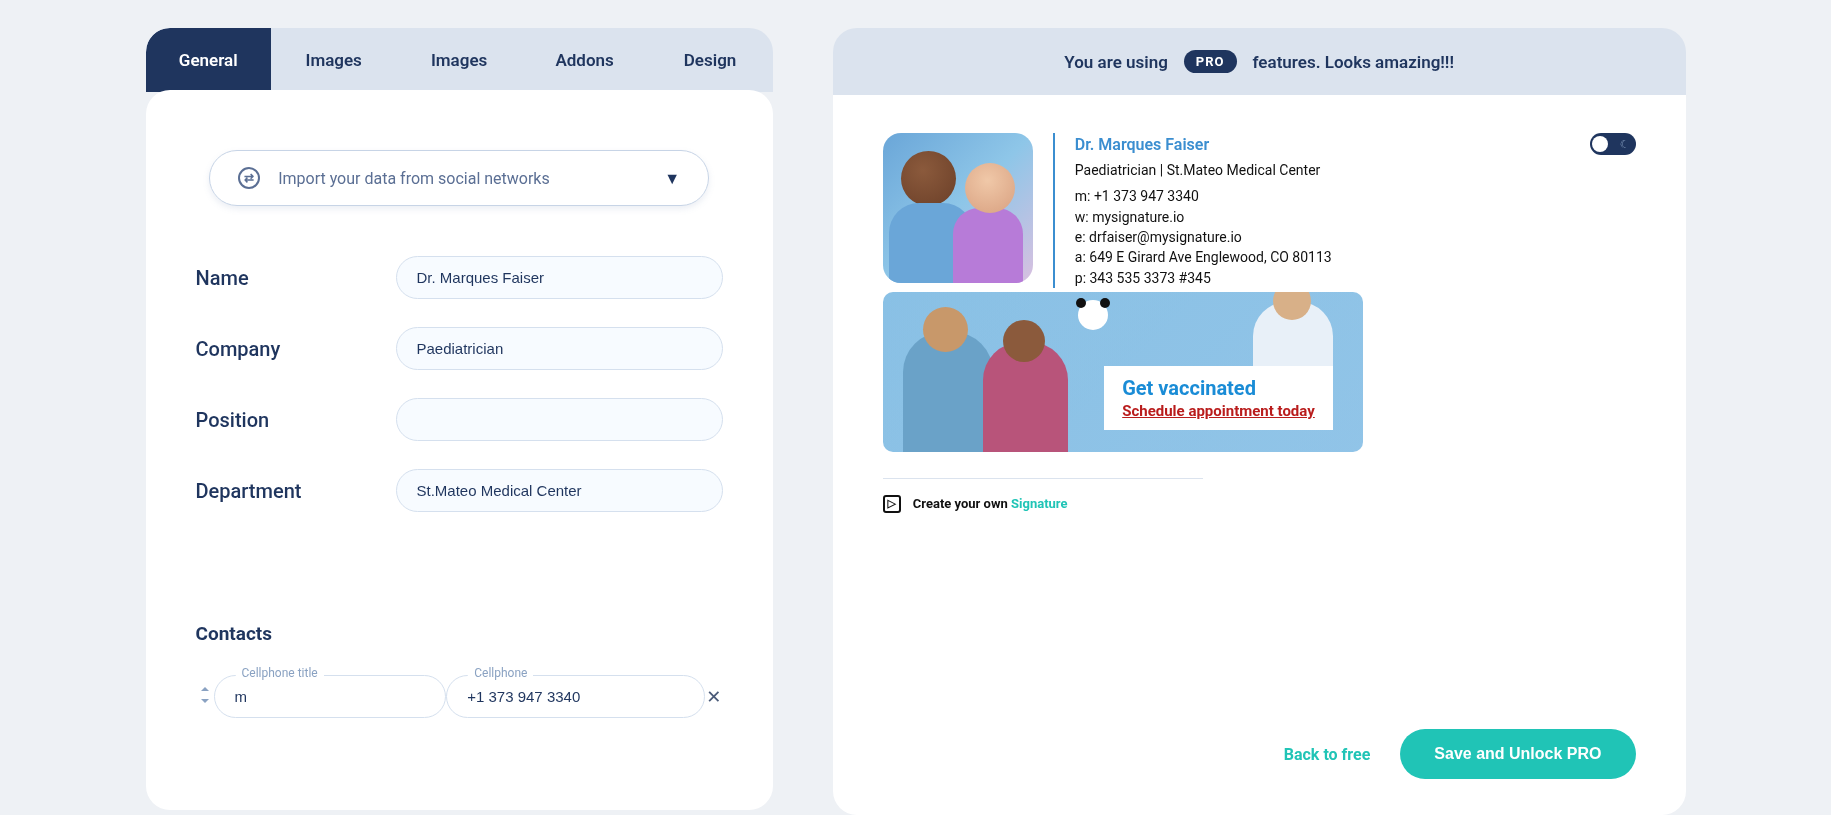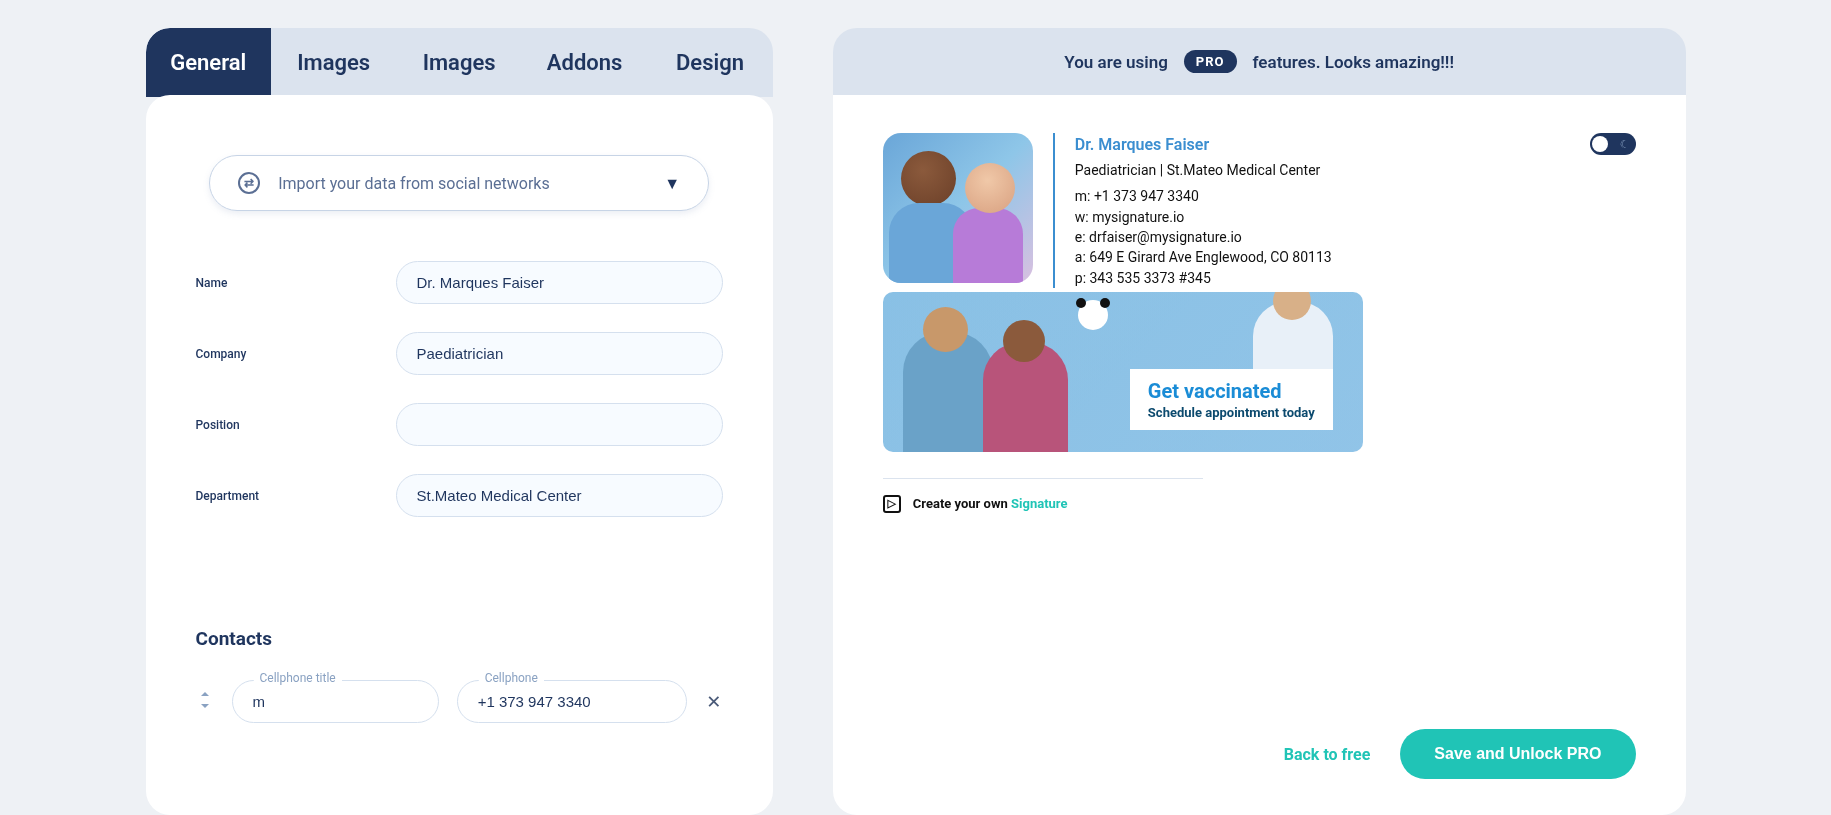--- a/index.html
+++ b/index.html
@@ -27,21 +27,21 @@
     background: #dbe3ee;
     border-radius: 24px 24px 0 0;
     overflow: hidden;
     position: relative;
     z-index: 0;
   }
   .tab {
     flex: 1;
     text-align: center;
     padding: 22px 0;
-    font-size: 22px;
+    font-size: 17px;
     font-weight: 600;
     color: #1f355e;
     cursor: pointer;
   }
   .tab.active {
     background: #1f355e;
     color: #fff;
     border-radius: 24px 0 0 0;
   }
   .left-body {
@@ -80,21 +80,21 @@
     margin-left: auto;
     color:#1f355e;
   }
   .field-row {
     display: flex;
     align-items: center;
     margin-bottom: 28px;
   }
   .field-label {
     width: 200px;
-    font-size: 12px;
+    font-size: 20px;
     color: #1f355e;
     font-weight: 500;
   }
   .field-input {
     flex: 1;
     border: 1px solid #d5e0ee;
     background: #f7fbff;
     border-radius: 24px;
     padding: 12px 20px;
     font-size: 15px;
@@ -104,21 +104,20 @@
   .section-title {
     font-size: 19px;
     font-weight: 700;
     color: #1f355e;
     margin-top: 110px;
     margin-bottom: 30px;
   }
   .contacts-row {
     display: flex;
     align-items: center;
-    gap: 18px;
   }
   .pill-group {
     position: relative;
     flex: 1;
   }
   .pill-label {
     position: absolute;
     top: -9px;
     left: 22px;
     background: #fff;
@@ -295,21 +294,21 @@
   .banner .panda::before, .banner .panda::after {
     content:""; position:absolute; width:10px; height:10px; background:#111; border-radius:50%;
   }
   .banner .panda::before { left:-2px; top:-2px; }
   .banner .panda::after { right:-2px; top:-2px; }
   .banner-box {
     position:absolute; right:30px; bottom:22px;
     background:#fff; padding:10px 18px;
   }
   .banner-title { color:#1a8cd6; font-weight:700; font-size:20px; }
-  .banner-sub { color:#0c4a6e; font-weight:700; font-size:13px; margin-top:2px; }
+  .banner-sub { color:#b91c1c; font-weight:700; font-size:15px; margin-top:2px;text-decoration:underline; }
   .divider-line {
     border: none;
     border-top: 1px solid #dbe3ee;
     margin: 26px 0 16px 0;
     width: 320px;
   }
   .create-own {
     display:flex; align-items:center; gap:12px;
     font-size:13px; font-weight:700; color:#111;
   }

